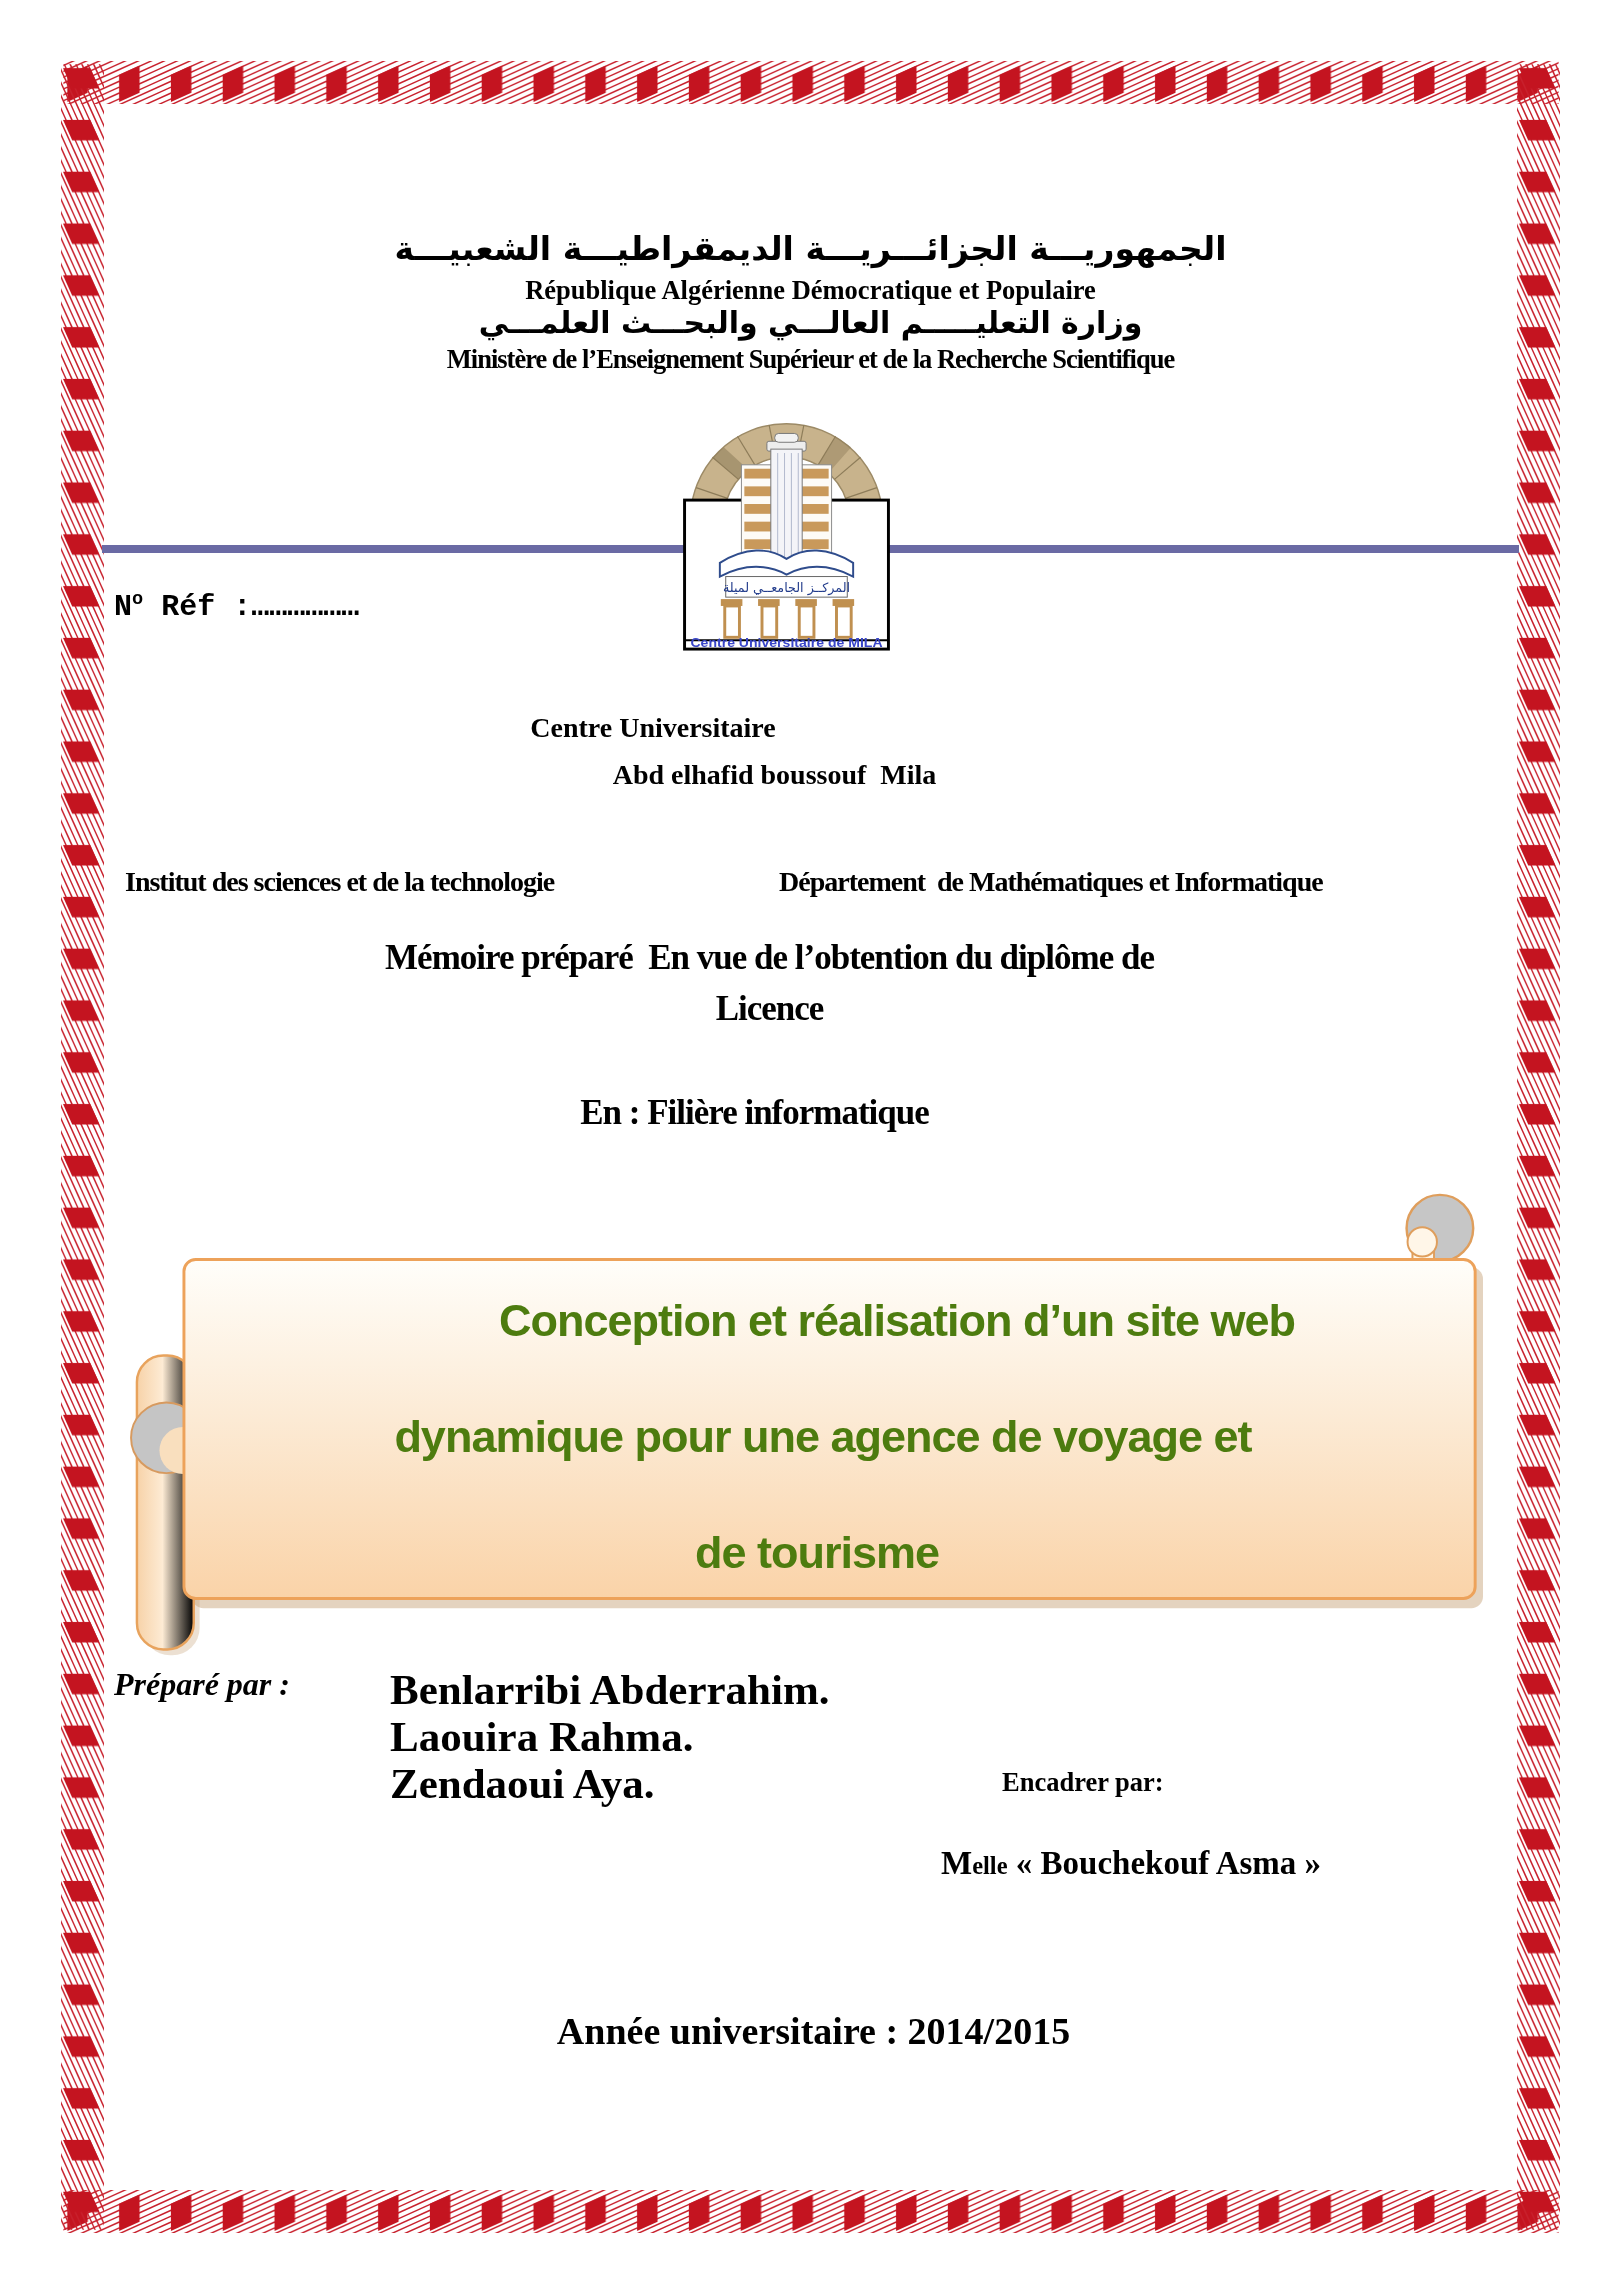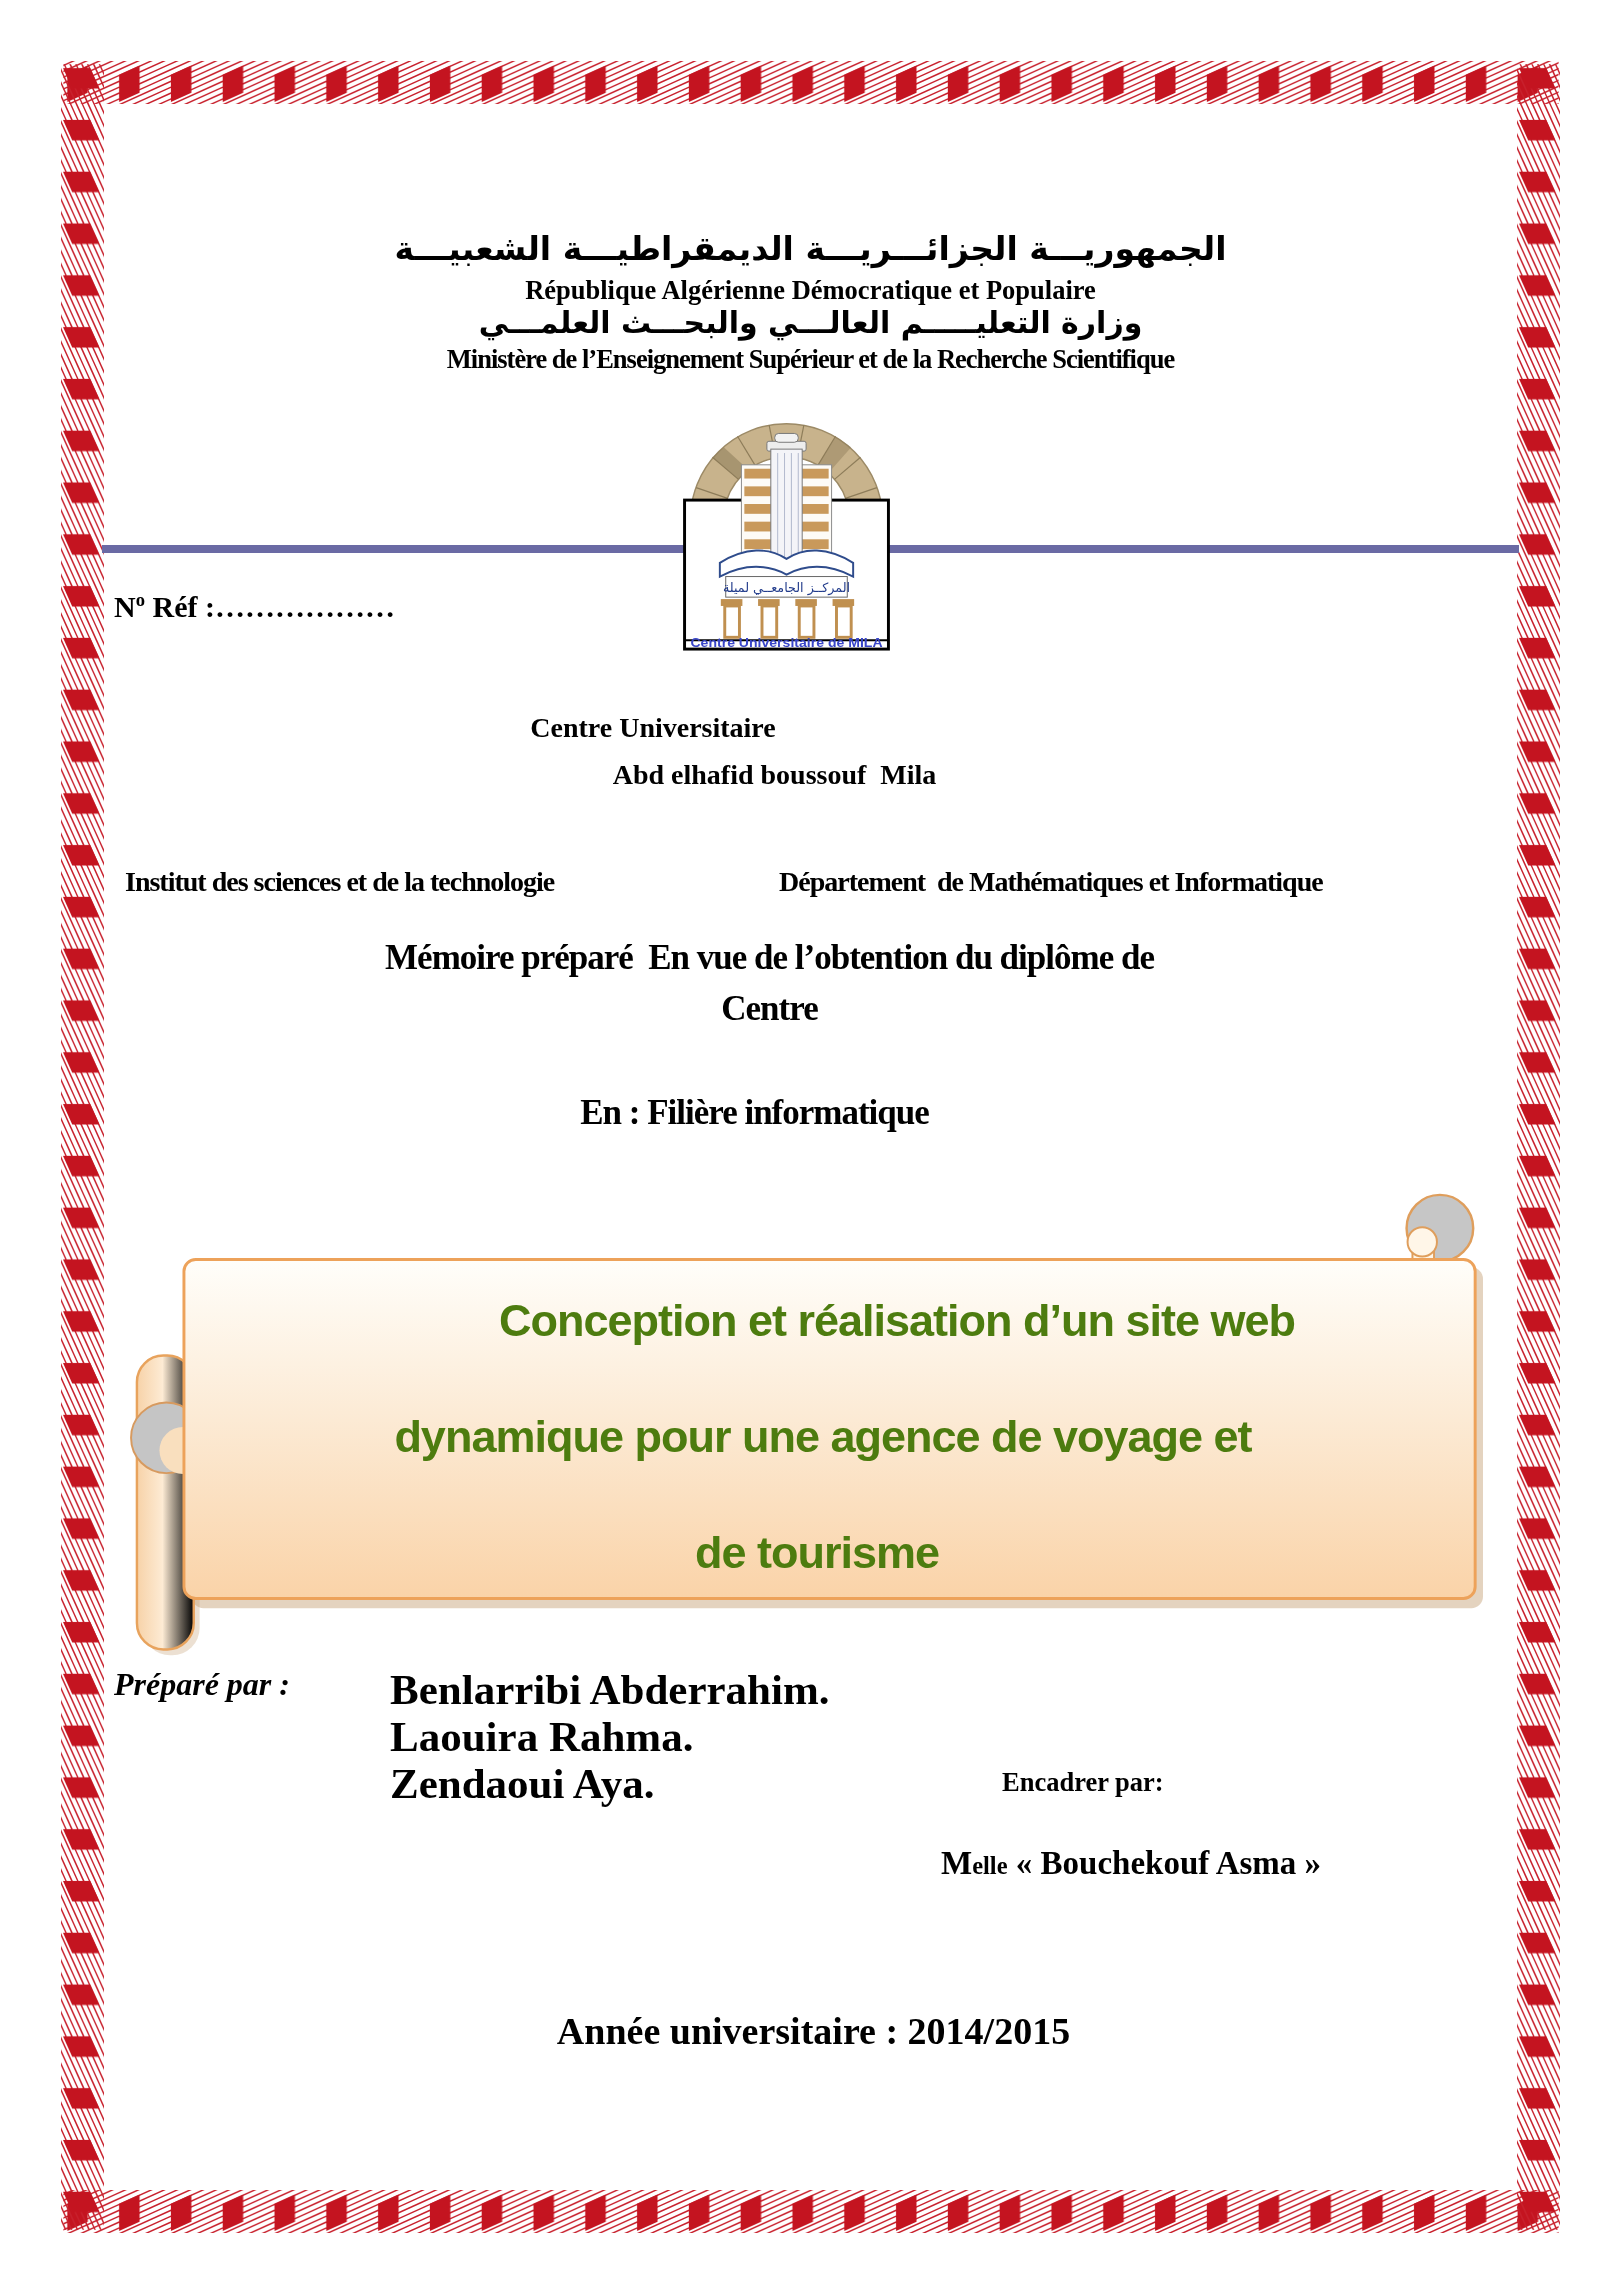--- a/index.html
+++ b/index.html
@@ -25,21 +25,21 @@
   .h-ar2{top:305px;font-size:30px;}
   .h-fr2{top:344px;font-size:26.5px;}
 
   
   .divider{left:102px;top:545px;width:1417px;height:7.8px;background:#6A6AA4;}
 
   
   .logo{left:663px;top:404px;width:247px;height:251px;}
 
   
-  .noref{left:114px;top:589px;font-size:30px;}
+  .noref{left:114px;top:589px;font-size:30px;font-family:Liberation Mono, monospace;}
   .noref sup{font-size:18.6px;}
 
   
   .univ1{left:0;width:1306px;text-align:center;top:712px;font-size:28px;}
   .univ2{left:0;width:1549px;text-align:center;top:759px;font-size:28px;}
 
   
   .inst{left:125px;top:866px;font-size:28px;}
   .dept{left:779px;top:866px;font-size:28px;}
 
@@ -214,21 +214,21 @@
 
   <div class="abs serif noref pre"><span>N</span><sup>o</sup><span> Réf :………………</span></div>
 
   <div class="abs serif univ1">Centre Universitaire</div>
   <div class="abs serif univ2 pre">Abd elhafid boussouf  Mila</div>
 
   <div class="abs serif inst cond">Institut des sciences et de la technologie</div>
   <div class="abs serif mem1 cond pre">Mémoire préparé  En vue de l’obtention du diplôme de</div>
 
   <div class="abs serif dept cond pre">Département  de Mathématiques et Informatique</div>
-  <div class="abs serif mem2 cond">Centre</div>
+  <div class="abs serif mem2 cond">Licence</div>
   <div class="abs serif fil cond">En : Filière informatique</div>
 
   <div class="abs banner">
     <svg width="1362" height="482" viewBox="0 0 1390 492">
       <defs>
         <linearGradient id="bodyGrad" x1="0" y1="0" x2="0" y2="1">
           <stop offset="0" stop-color="#FFFEFA"></stop>
             <stop offset="0.45" stop-color="#FCEBD6"></stop>
             <stop offset="1" stop-color="#FAD3A8"></stop>
         </linearGradient>

